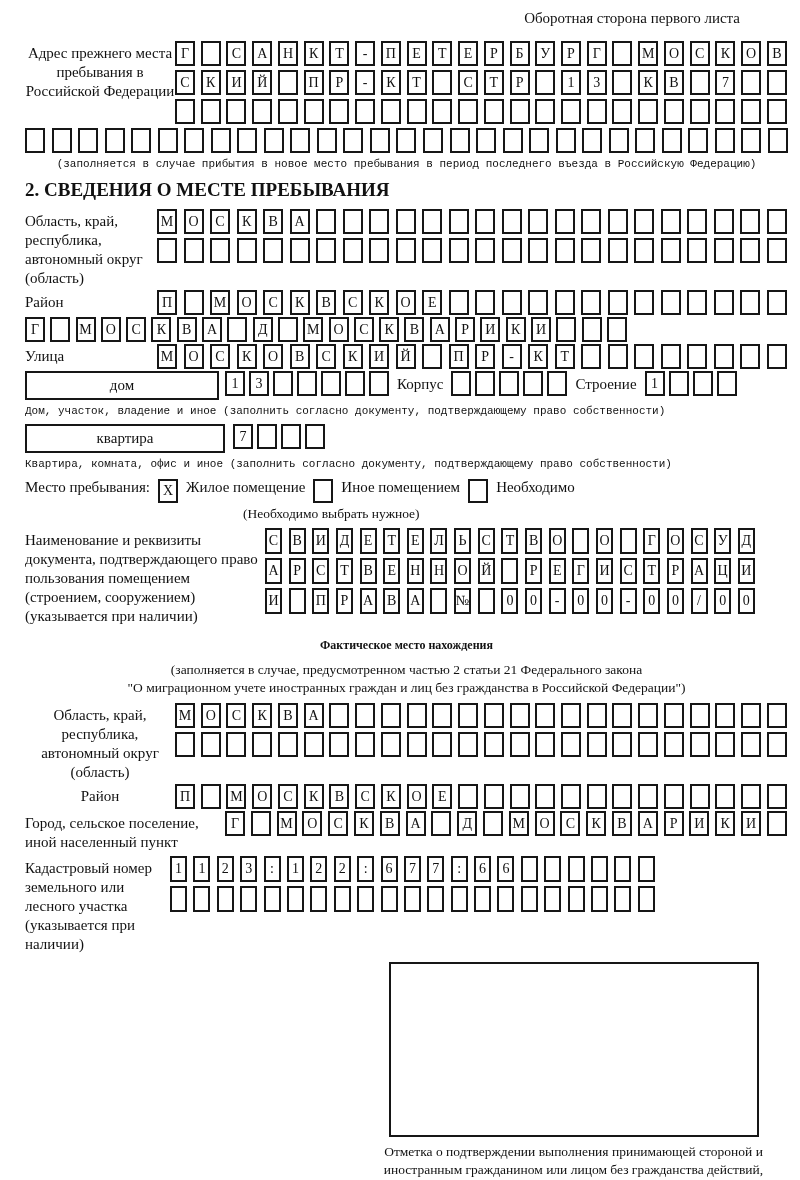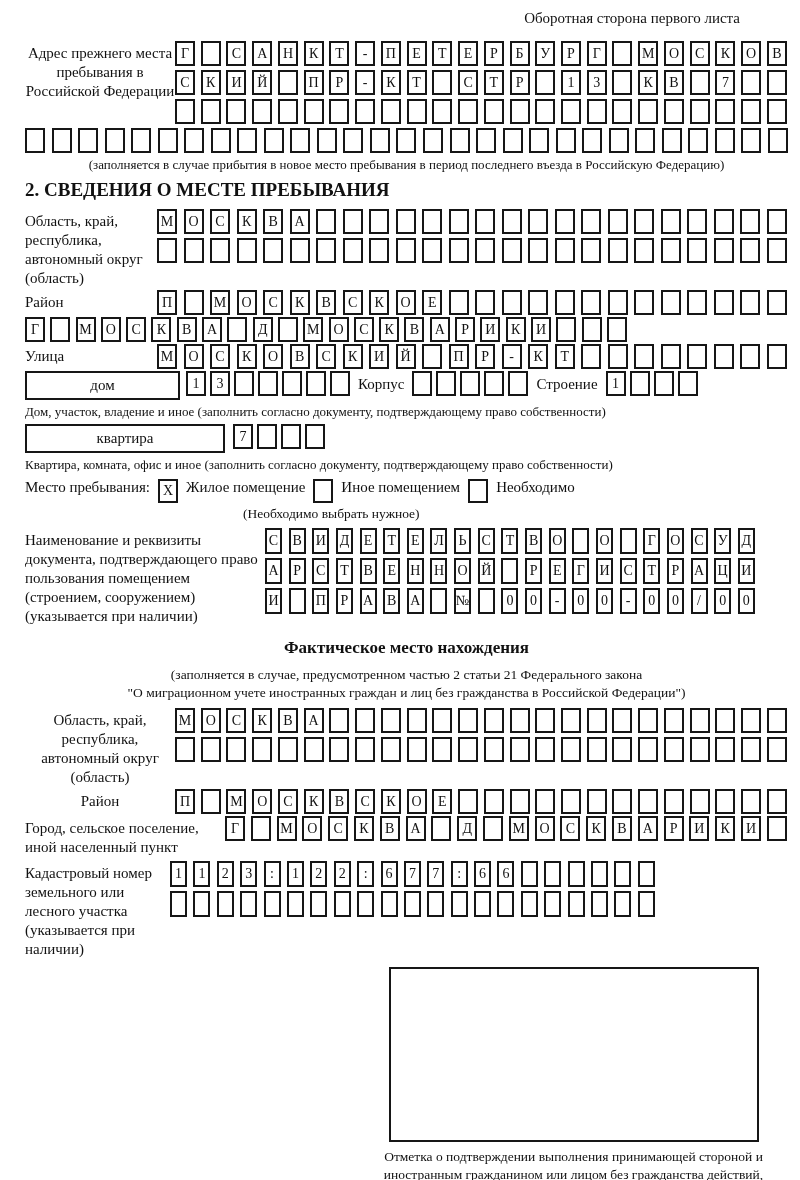--- a/index.html
+++ b/index.html
@@ -35,45 +35,45 @@
 
   .cell {
     flex:0 0 auto; width:20px; height:25px;
     border:2px solid #161616;
     display:flex; align-items:center; justify-content:center;
     font-size:14px; font-family:"Liberation Serif","DejaVu Serif",serif;
     background:#fff;
   }
   .g490 .cell, .g485 .cell { width:17px; height:26px; }
 
-  .caption { font-size:13px; line-height:17px; margin:3px 0 4px 0; }
+  .caption { font-size:11px; line-height:17px; margin:3px 0 4px 0;font-family:Liberation Mono, monospace; }
   .caption.center { text-align:center; }
 
   .sect-title { text-align:left; font-weight:bold; font-size:19px; margin:6px 0 8px 0; }
 
   .boxfield {
     height:29px; border:2px solid #161616; display:flex;
     align-items:center; justify-content:center; font-size:15px; background:#fff;
   }
-  .dom-box { width:155px; }
+  .dom-box { width:194px; }
   .kv-box  { width:200px; }
   .inline-lbl { font-size:15px; padding:5px 2px 0 2px; white-space:nowrap; }
 
   .domrow { display:flex; align-items:flex-start; gap:6px; margin-bottom:2px; }
   .kvrow  { display:flex; align-items:flex-start; gap:8px; margin:2px 0 2px 0; }
 
   .mestorow { display:flex; align-items:flex-start; gap:8px; margin-top:6px; font-size:15px; }
   .checkbox {
     width:20px; height:24px; border:2px solid #161616;
     display:flex; align-items:center; justify-content:center;
     font-size:14px; background:#fff;
   }
   .mesto-note { font-size:13.5px; margin:3px 0 6px 218px; }
 
-  .fact-title { text-align:center; font-weight:bold; font-size:17px; margin:12px 0 8px 0; }
+  .fact-title { text-align:center; font-weight:bold; font-size:12px; margin:12px 0 8px 0; }
   .fact-cap { text-align:center; font-size:13.5px; line-height:18px; }
 
   .stamp-wrap { display:flex; justify-content:flex-end; margin-top:8px; padding-right:22px; }
   .stamp-col { width:385px; display:flex; flex-direction:column; align-items:center; }
   .stamp-box { width:370px; height:175px; border:2px solid #161616; background:#fff; }
   .stamp-cap { width:400px; text-align:center; font-size:13.5px; line-height:18px; margin-top:6px; }
 
   .mb6 { margin-bottom:6px; }
   .mt4 { margin-top:4px; }
 </style>

